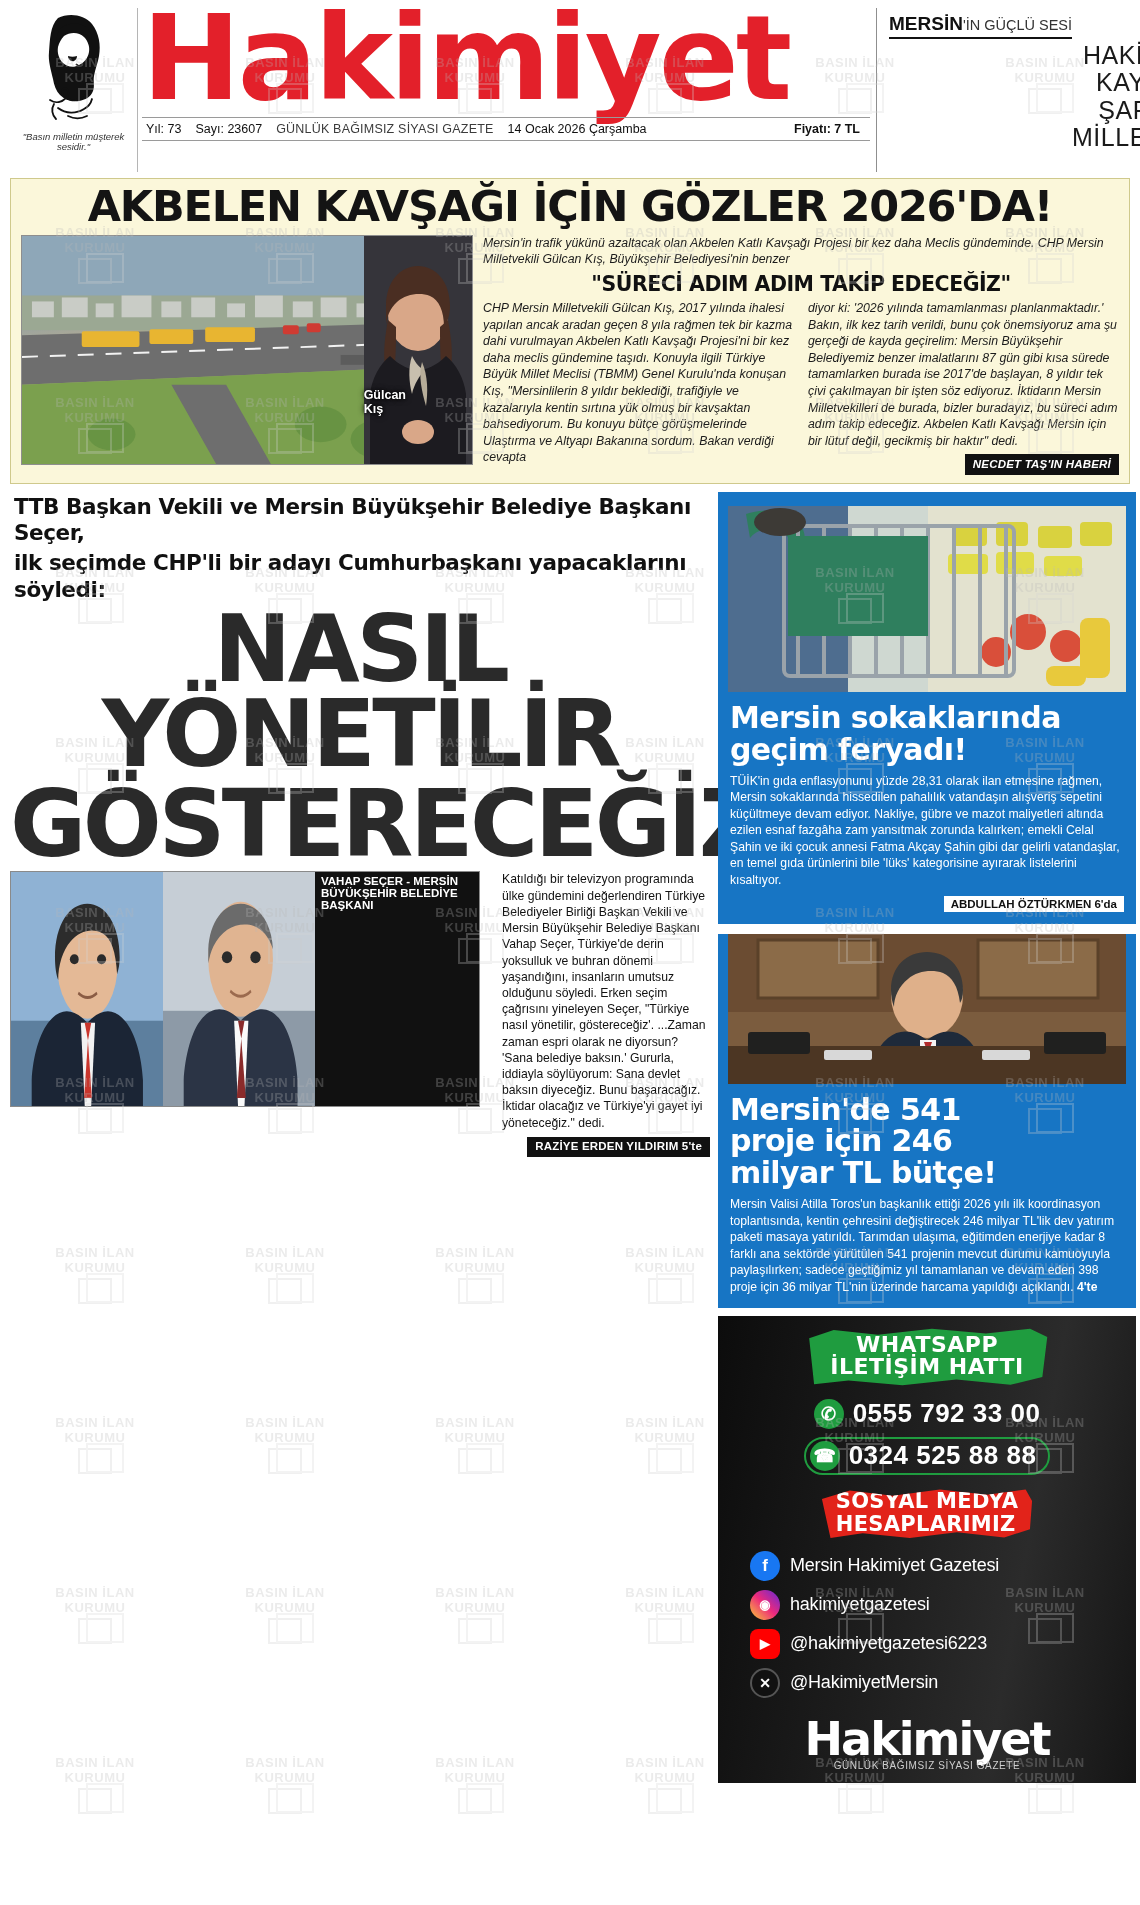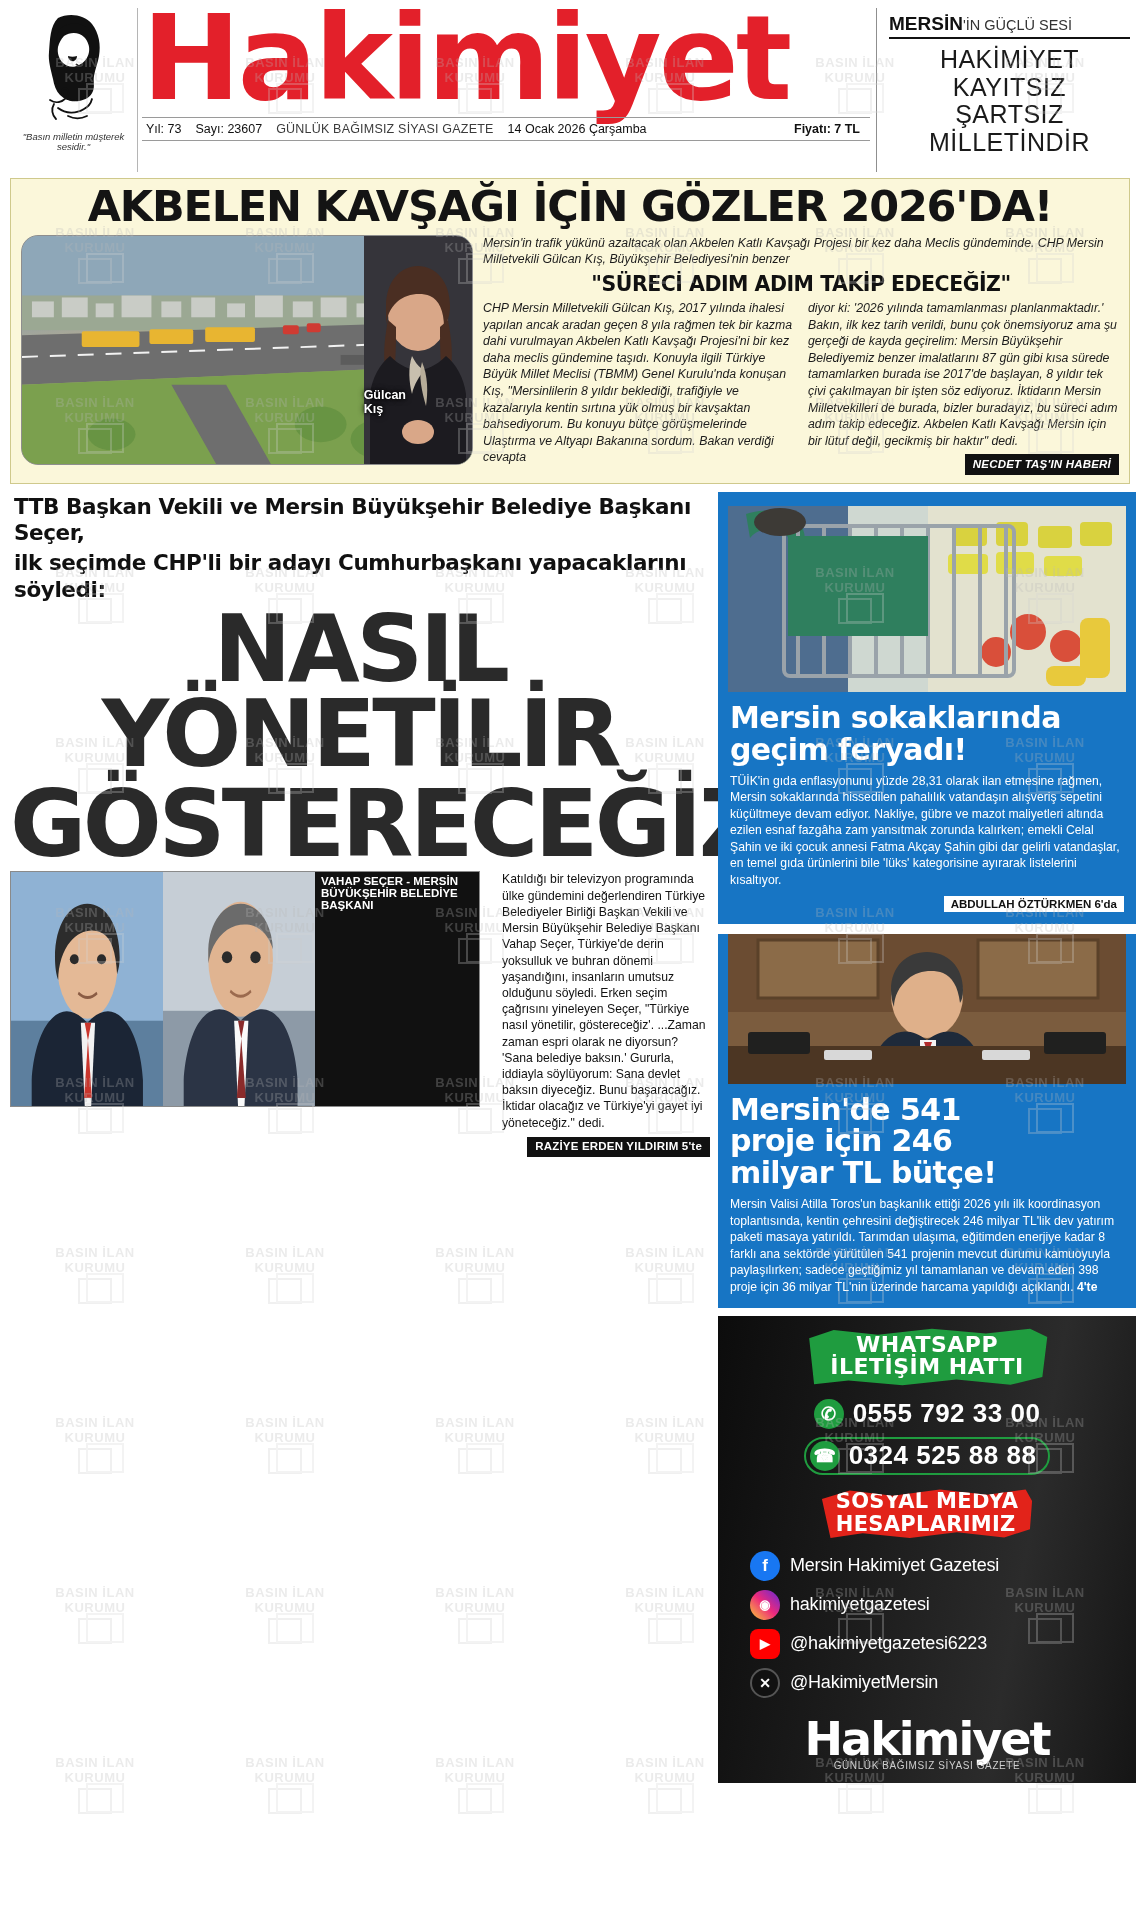--- a/index.html
+++ b/index.html
@@ -100,21 +100,21 @@
   }
   .info-bar .bold { font-weight: normal; }
   .info-bar .grey { color: #3b3b3b; letter-spacing: .2px; }
   .info-bar .price { margin-left: auto; font-weight: bold; padding-right: 10px; }
 
   .slogan-box {
     width: 258px; flex: 0 0 258px;
     border-left: 1px solid #8f8f8f;
     margin-left: 6px;
     padding: 6px 4px 0 12px;
-    display: flex; flex-direction: column; align-items: center;
+    display: flex; flex-direction: row; align-items: center;
   }
   .slogan-top {
     font-size: 17px; line-height: 1;
     white-space: nowrap; align-self: flex-start;
     border-bottom: 2px solid #111;
     padding-bottom: 4px;
     width: 100%;
   }
   .slogan-top b { font-weight: bold; font-size: 19px; }
   .slogan-top span { font-size: 14.5px; color: #333; }
@@ -367,21 +367,21 @@
         <div>ŞARTSIZ</div>
         <div>MİLLETİNDİR</div>
       </div>
     </div>
   </header>
 
   <section class="top-story">
     <h1 class="top-headline">AKBELEN KAVŞAĞI İÇİN GÖZLER 2026'DA!</h1>
 
     <div class="top-body">
-      <div class="top-photo imgph" style="background:linear-gradient(170deg,#8fa7b5 0%,#7d9bb0 18%,#a9a898 35%,#9aa86f 55%,#7d9a55 75%,#6c8f4a 100%);border-radius:17px;">
+      <div class="top-photo imgph" style="background:linear-gradient(170deg,#8fa7b5 0%,#7d9bb0 18%,#a9a898 35%,#9aa86f 55%,#7d9a55 75%,#6c8f4a 100%);">
 
         <svg viewBox="0 0 452 230" preserveAspectRatio="none" style="position:absolute;inset:0;width:100%;height:100%" aria-hidden="true">
           <rect x="0" y="0" width="452" height="72" fill="#8ea7b8"></rect>
           <rect x="0" y="60" width="452" height="35" fill="#9ba893"></rect>
           <g fill="#c9ccc6">
             <rect x="10" y="66" width="22" height="16"></rect>
               <rect x="40" y="62" width="26" height="20"></rect>
             <rect x="74" y="68" width="18" height="14"></rect>
               <rect x="100" y="60" width="30" height="22"></rect>
             <rect x="140" y="66" width="20" height="16"></rect>

